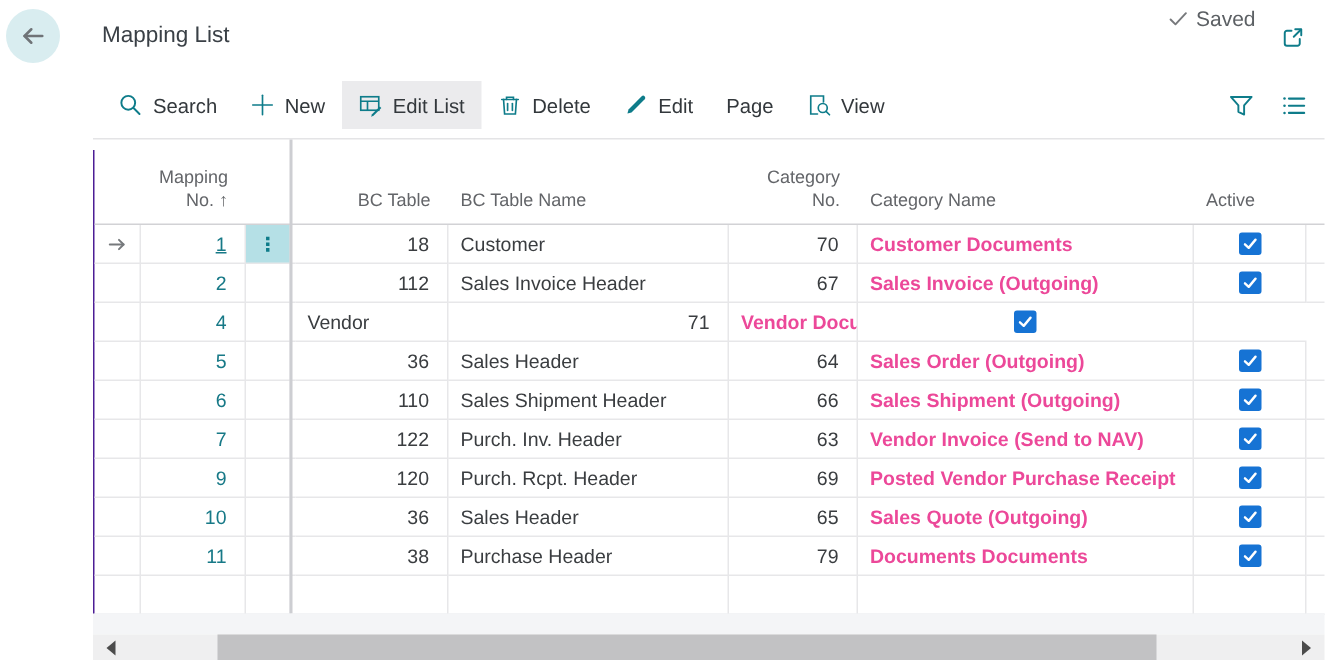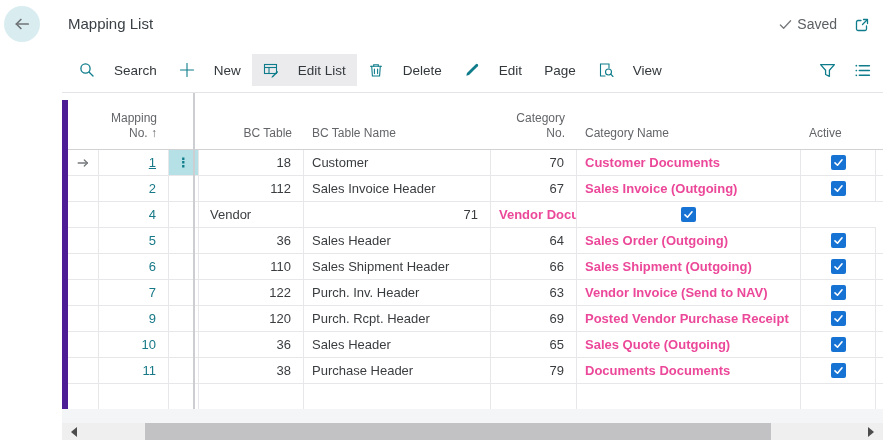--- a/index.html
+++ b/index.html
@@ -8,38 +8,38 @@
     background:#ffffff;
     font-family:"Liberation Sans","DejaVu Sans",sans-serif;
     -webkit-font-smoothing:antialiased;
   }
   
   .back-btn{
     position:absolute;left:4px;top:6px;width:36px;height:36px;border-radius:50%;
     background:#d9edf0;display:flex;align-items:center;justify-content:center;cursor:pointer;
   }
   .page-title{position:absolute;left:68px;top:15px;font-size:15px;color:#3a4046;}
-  .saved-wrap{position:absolute;right:46px;top:16px;display:flex;align-items:center;gap:5px;
+  .saved-wrap{position:absolute;right:46px;top:4px;display:flex;align-items:center;gap:5px;
     font-size:14px;color:#5c6064;}
   .popout-btn{position:absolute;right:13px;top:17px;color:#0e7c8a;cursor:pointer;display:flex;}
   
   .toolbar{
     position:absolute;left:62px;right:0;top:48px;height:44px;
     border-bottom:1px solid #e4e4e6;display:flex;align-items:center;padding-left:6px;
   }
-  .tb-item{display:flex;align-items:center;gap:19px;font-size:13.5px;color:#33383c;
+  .tb-item{display:flex;align-items:center;gap:7px;font-size:13.5px;color:#33383c;
     padding:8px 11px;cursor:pointer;white-space:nowrap;}
   .tb-item.selected{background:#ebebed;}
   .tb-icon{color:#0e7c8a;display:flex;align-items:center;}
   .tb-right{margin-left:auto;display:flex;gap:10px;padding-right:8px;}
   .tb-iconbtn{color:#0e7c8a;padding:4px;cursor:pointer;display:flex;}
   
   .grid{
     position:absolute;left:62px;right:0;top:100px;
-    border-left:6px solid #4c1d95;
+    border-left:1px solid #4c1d95;
     --cols:31px 70px 30px 3px 102px 187px 86px 224px 75px 1fr;
   }
   .th-row{display:grid;grid-template-columns:var(--cols);height:49px;
     border-bottom:1px solid #d2d2d5;align-items:end;}
   .th{font-size:12px;color:#636569;line-height:1.3;padding-bottom:7px;overflow:hidden;}
   .th.num{text-align:right;padding-right:12px;}
   .th.txt{padding-left:8px;}
   .tr{display:grid;grid-template-columns:var(--cols);height:26px;}
   .td{border-right:1px solid #e7e7e9;border-bottom:1px solid #e7e7e9;
     display:flex;align-items:center;font-size:13px;color:#3a3d40;

